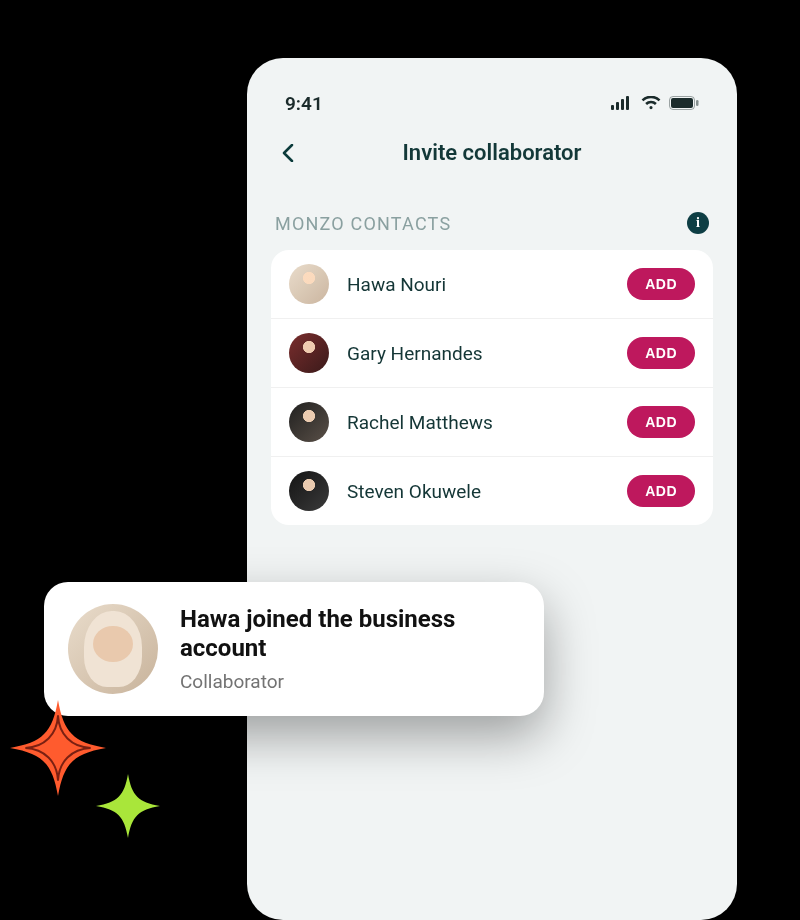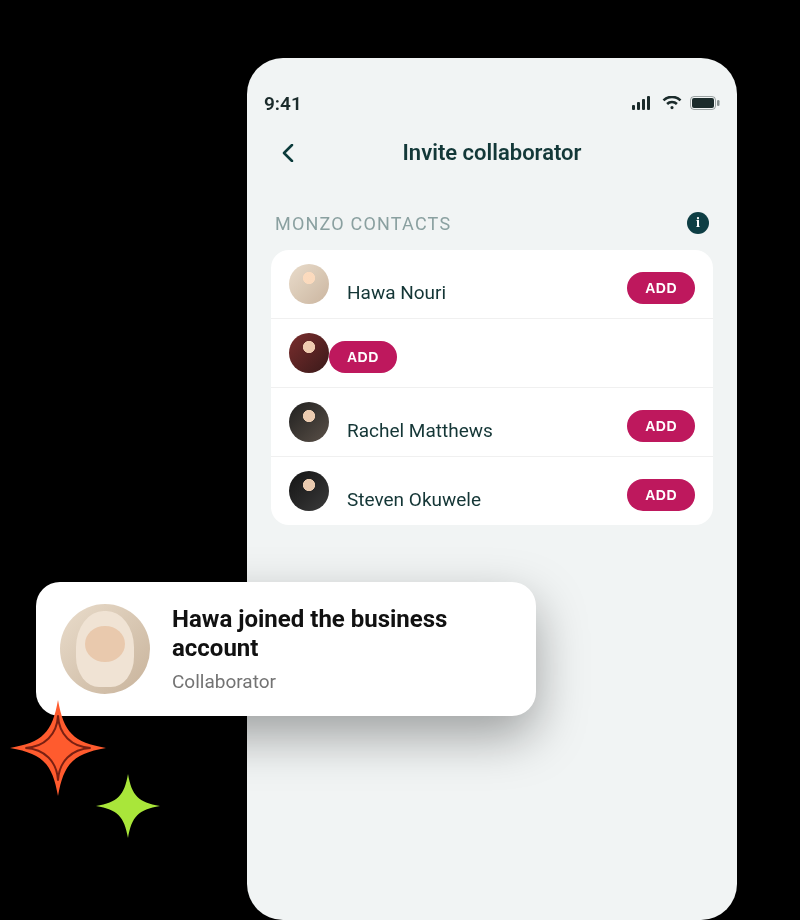--- a/index.html
+++ b/index.html
@@ -14,21 +14,21 @@
     position: absolute;
     left: 247px; top: 58px;
     width: 490px; height: 862px;
     background: #f1f4f4;
     border-radius: 36px;
     box-shadow: -30px 18px 40px rgba(0,0,0,0.35);
     padding-top: 28px;
   }
   .statusbar {
     display: flex; align-items: center; justify-content: space-between;
-    padding: 0 17px;
+    padding: 0 38px;
     height: 34px;
   }
   .statusbar .time {
     font-weight: 600; font-size: 19px; color: #1b2b2b;
   }
   .status-icons { display: flex; align-items: center; gap: 8px; }
   .status-icons svg { display: block; }
   .header {
     display: flex; align-items: flex-start;
     padding: 20px 28px 10px 28px;
@@ -59,21 +59,21 @@
     font-size: 14px; font-weight: 700;
     font-family: Georgia, serif;
   }
   .card {
     margin: 4px 24px 0 24px;
     background: #fff;
     border-radius: 18px;
     overflow: hidden;
   }
   .row {
-    display: flex; align-items: flex-end;
+    display: flex; align-items: center;
     padding: 14px 18px;
     border-top: 1px solid #f0f0f0;
   }
   .row:first-child { border-top: none; }
   .avatar {
     width: 40px; height: 40px; border-radius: 50%;
     background: #d8c7b8;
     flex: 0 0 auto;
     position: relative; overflow: hidden;
   }
@@ -95,21 +95,21 @@
     background: #be185d; color: #fff;
     border: none; border-radius: 999px;
     padding: 8px 18px;
     font-size: 14px; font-weight: 700;
     letter-spacing: 0.5px;
     cursor: pointer;
   }
 
   .toast {
     position: absolute;
-    left: 36px; top: 582px;
+    left: 44px; top: 582px;
     width: 500px;
     background: #fff;
     border-radius: 24px;
     box-shadow: 0 20px 50px rgba(0,0,0,0.35);
     display: flex; align-items: center;
     padding: 22px 24px;
     gap: 22px;
   }
   .toast .big-avatar {
     width: 90px; height: 90px; border-radius: 50%;
@@ -187,20 +187,21 @@
   </div>
 
   <div class="card">
     <div class="row">
       <div class="avatar av1"></div>
       <div class="name">Hawa Nouri</div>
       <button class="add">ADD</button>
     </div>
     <div class="row">
       <div class="avatar av2"></div>
+      <div class="name">Gary Hernandes</div>
       <button class="add">ADD</button>
     </div>
     <div class="row">
       <div class="avatar av3"></div>
       <div class="name">Rachel Matthews</div>
       <button class="add">ADD</button>
     </div>
     <div class="row">
       <div class="avatar av4"></div>
       <div class="name">Steven Okuwele</div>

